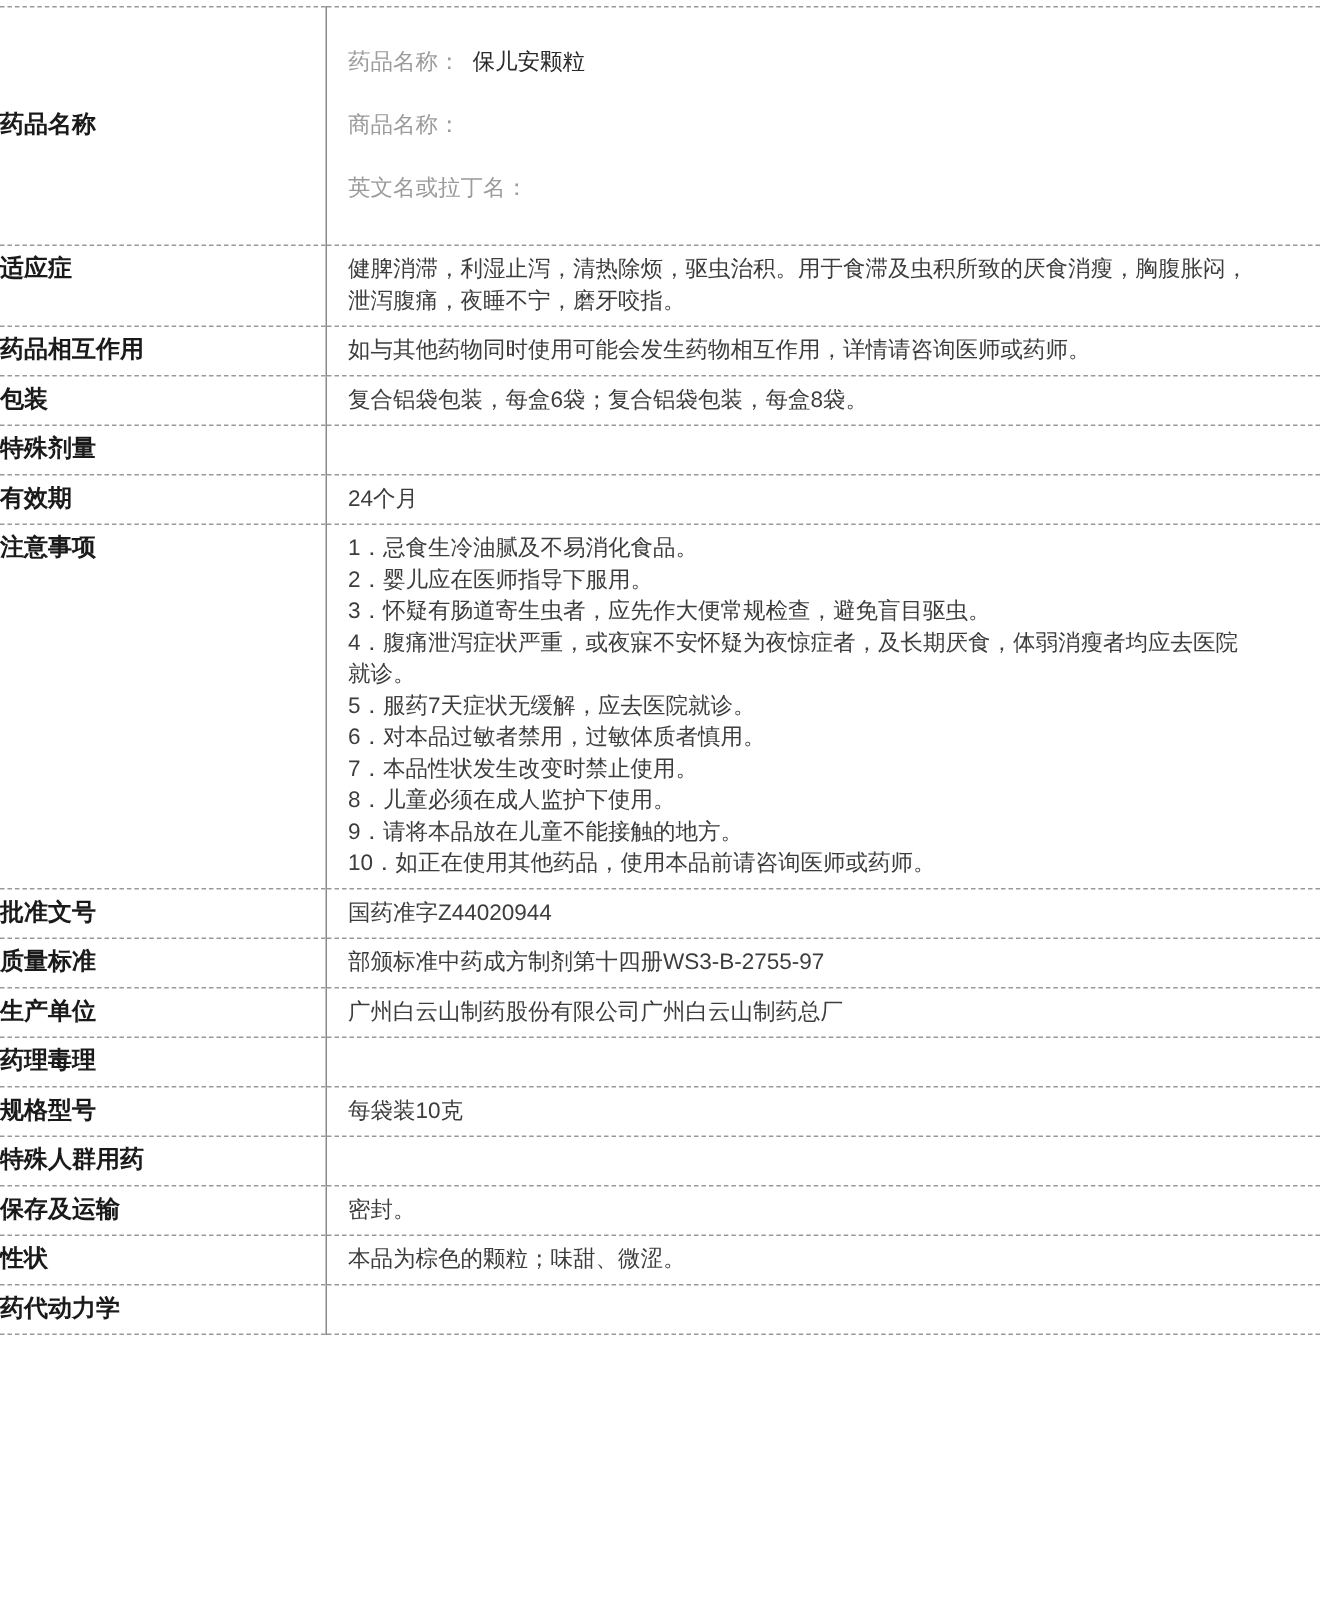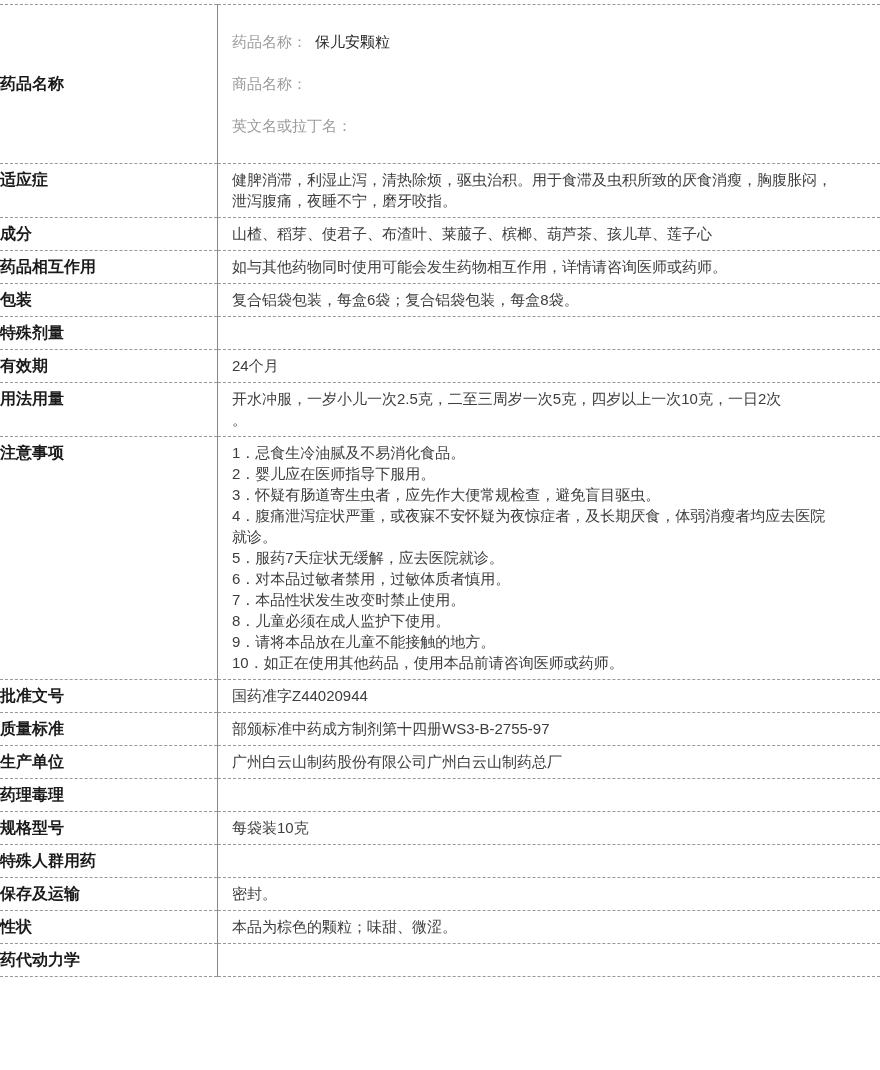--- a/index.html
+++ b/index.html
@@ -62,24 +62,20 @@
           <div class="nl"><span class="muted">英文名或拉丁名：</span><span class="strong"></span></div>
         </td>
       </tr>
 
       <tr class="r">
         <th class="lbl">适应症</th>
         <td class="val">健脾消滞，利湿止泻，清热除烦，驱虫治积。用于食滞及虫积所致的厌食消瘦，胸腹胀闷，
 泄泻腹痛，夜睡不宁，磨牙咬指。</td>
       </tr>
 
-      <tr class="r">
-        <th class="lbl">成分</th>
-        <td class="val">山楂、稻芽、使君子、布渣叶、莱菔子、槟榔、葫芦茶、孩儿草、莲子心</td>
-      </tr>
 
       <tr class="r">
         <th class="lbl">药品相互作用</th>
         <td class="val">如与其他药物同时使用可能会发生药物相互作用，详情请咨询医师或药师。</td>
       </tr>
 
       <tr class="r">
         <th class="lbl">包装</th>
         <td class="val">复合铝袋包装，每盒6袋；复合铝袋包装，每盒8袋。</td>
       </tr>
@@ -87,25 +83,20 @@
       <tr class="r">
         <th class="lbl">特殊剂量</th>
         <td class="val"></td>
       </tr>
 
       <tr class="r">
         <th class="lbl">有效期</th>
         <td class="val">24个月</td>
       </tr>
 
-      <tr class="r">
-        <th class="lbl">用法用量</th>
-        <td class="val">开水冲服，一岁小儿一次2.5克，二至三周岁一次5克，四岁以上一次10克，一日2次
-。</td>
-      </tr>
 
       <tr class="r">
         <th class="lbl">注意事项</th>
         <td class="val">1．忌食生冷油腻及不易消化食品。
 2．婴儿应在医师指导下服用。
 3．怀疑有肠道寄生虫者，应先作大便常规检查，避免盲目驱虫。
 4．腹痛泄泻症状严重，或夜寐不安怀疑为夜惊症者，及长期厌食，体弱消瘦者均应去医院
 就诊。
 5．服药7天症状无缓解，应去医院就诊。
 6．对本品过敏者禁用，过敏体质者慎用。

